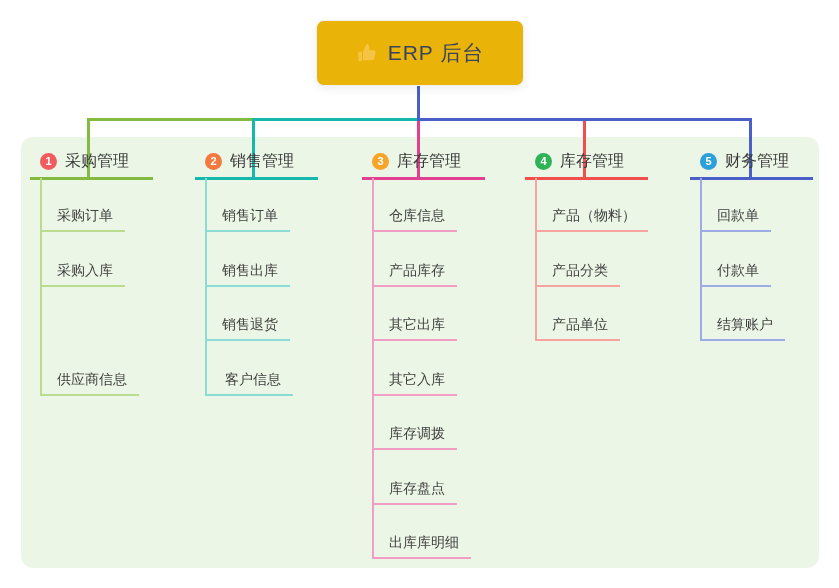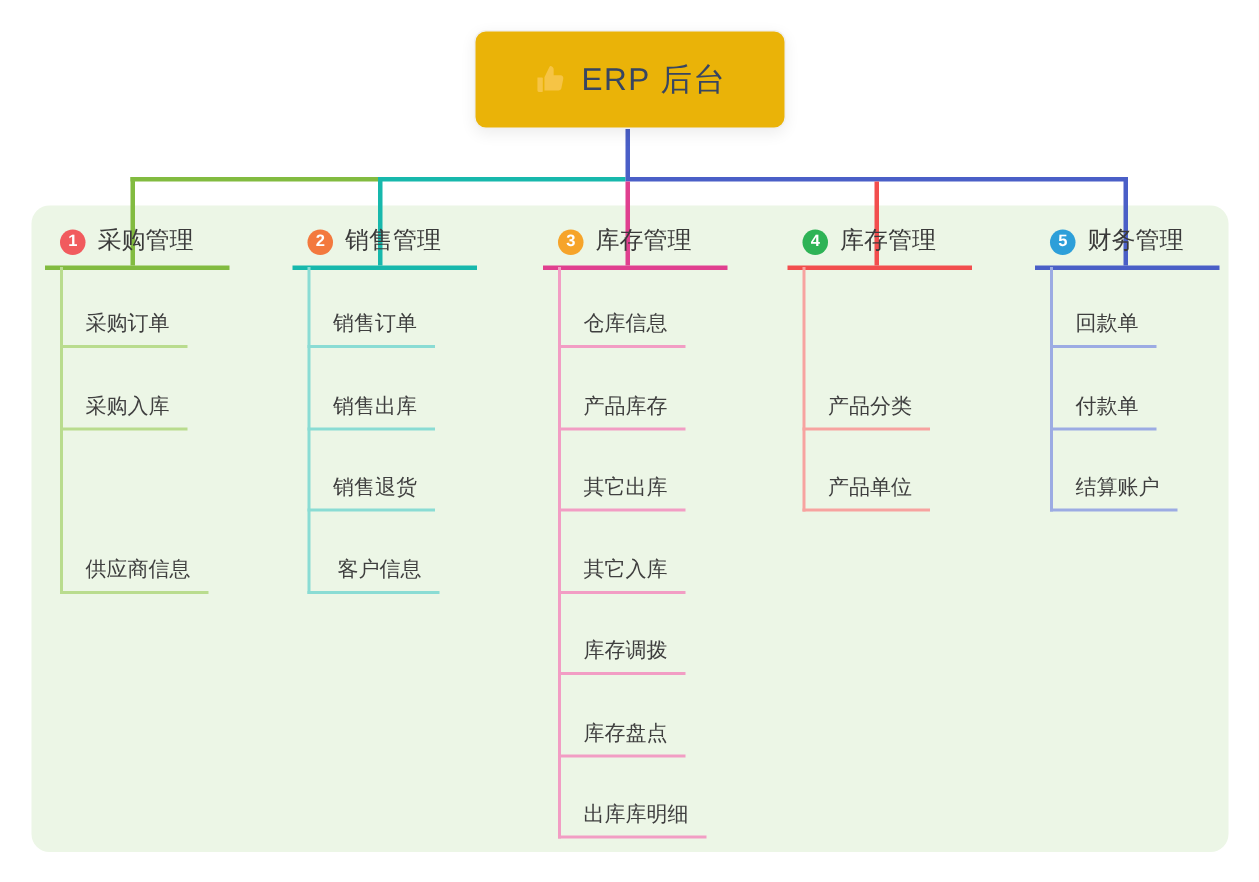--- a/index.html
+++ b/index.html
@@ -118,20 +118,21 @@
   <div class="child b3" style="left:372px;top:370px;"><span>其它入库</span></div>
   <div class="child b3" style="left:372px;top:424px;"><span>库存调拨</span></div>
   <div class="child b3" style="left:372px;top:479px;"><span>库存盘点</span></div>
   <div class="child b3" style="left:372px;top:533px;"><span>出库库明细</span></div>
 
   <div class="head b4" style="left:525px;">
     <span class="badge b4">4</span>
     <span class="btitle">库存管理</span>
   </div>
   <div class="spine b4" style="left:535px;height:163px;"></div>
+  <div class="child b4" style="left:535px;top:206px;"><span>产品（物料）</span></div>
   <div class="child b4" style="left:535px;top:261px;"><span>产品分类</span></div>
   <div class="child b4" style="left:535px;top:315px;"><span>产品单位</span></div>
 
   <div class="head b5" style="left:690px;">
     <span class="badge b5">5</span>
     <span class="btitle">财务管理</span>
   </div>
   <div class="spine b5" style="left:700px;height:163px;"></div>
   <div class="child b5" style="left:700px;top:206px;"><span>回款单</span></div>
   <div class="child b5" style="left:700px;top:261px;text-align:center;"><span>付款单</span></div>

